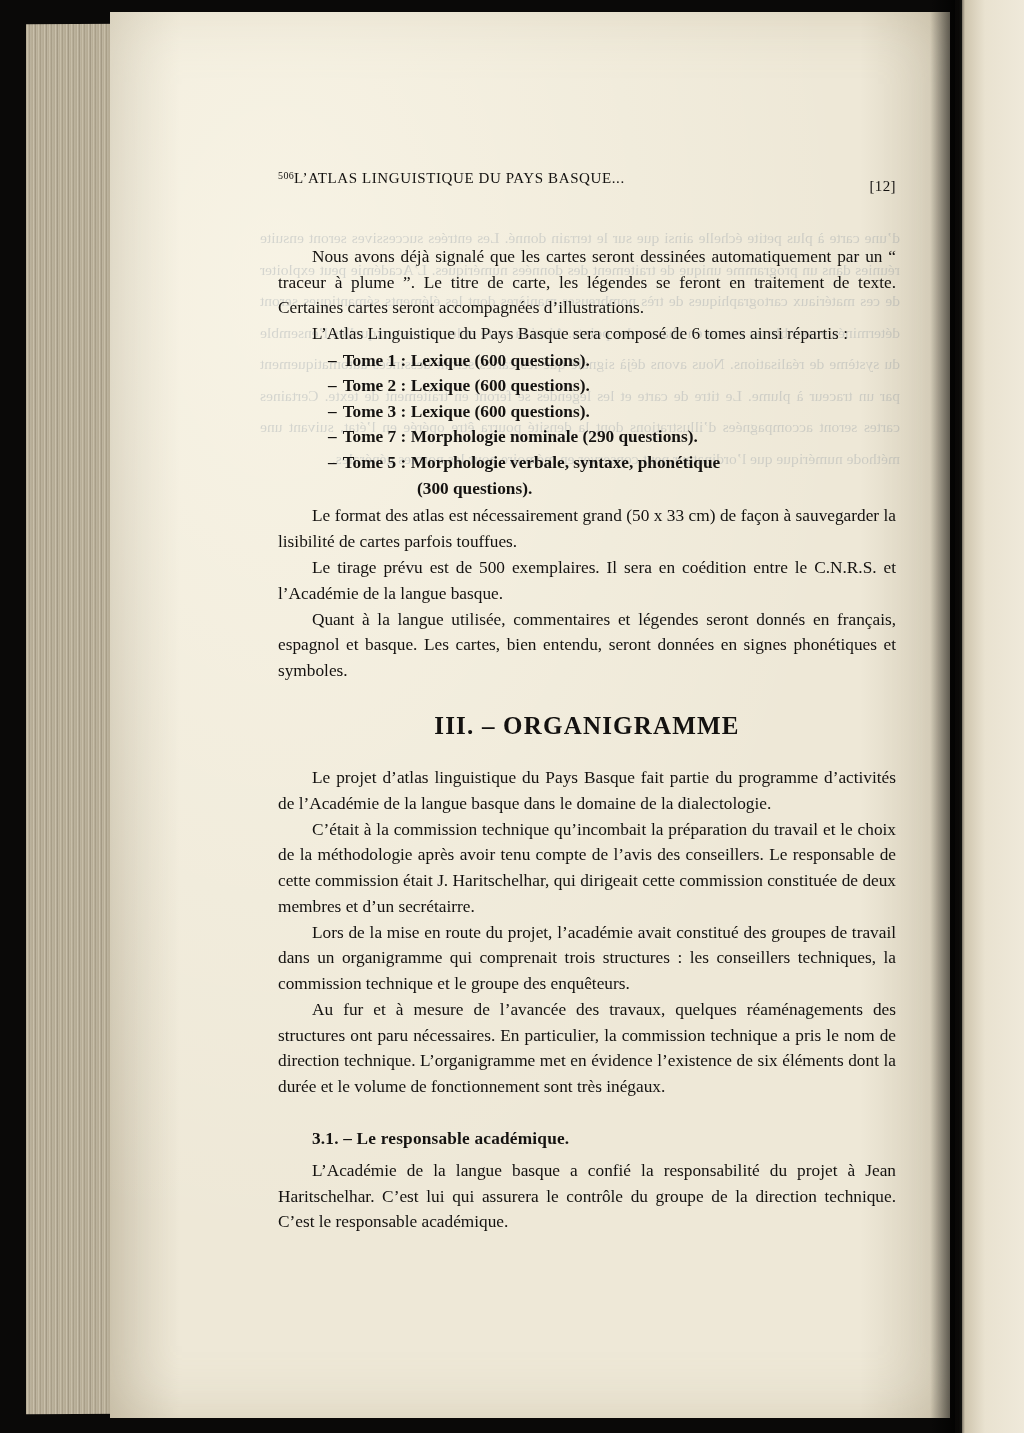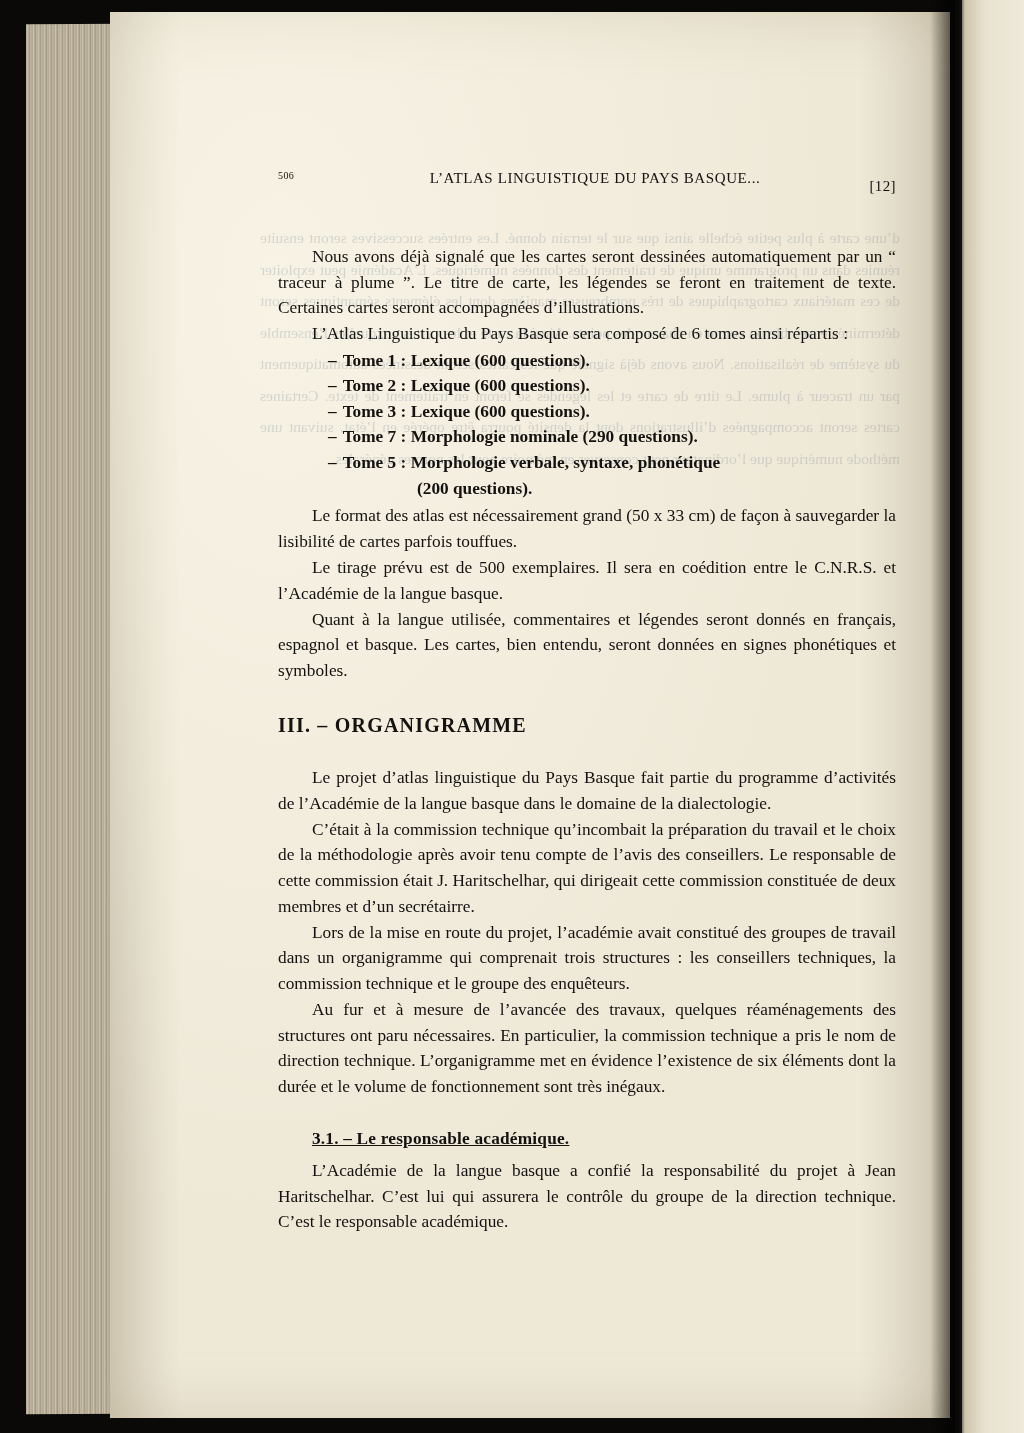--- a/index.html
+++ b/index.html
@@ -115,21 +115,20 @@
     position: absolute;
     left: 0;
     top: 0;
     font-size: 10px;
   }
   .rh-title {
     position: absolute;
     left: 16px;
     right: 0;
     top: 0;
-    text-align: center;
     font-size: 15px;
     letter-spacing: 0.6px;
   }
   .rh-folio-right {
     position: absolute;
     right: 0;
     top: 8px;
     font-size: 15px;
   }
 
@@ -157,34 +156,33 @@
     font-size: 17.3px;
     line-height: 25.6px;
     white-space: nowrap;
   }
   ul.tome-list li .dash { margin-right: 6px; }
   ul.tome-list li.cont {
     padding-left: 139px;
   }
 
   h2.section-title {
-    text-align: left;
-    font-size: 20px;
+    text-align: center;
+    font-size: 25px;
     font-weight: bold;
     letter-spacing: 1.2px;
     margin: 30px 0 26px 0;
   }
 
   h3.sub-title {
     font-size: 17.3px;
     font-weight: bold;
     margin: 26px 0 7px 0;
     text-indent: 34px;
     letter-spacing: 0.2px;
-    text-decoration: underline;
   }
 </style>
 </head>
 <body>
 
 <div class="scan-bg"></div>
 <div class="facing-page"></div>
 <div class="page-edges"></div>
 
 <div class="page">
@@ -203,21 +201,21 @@
 
       <p class="para">Nous avons déjà signalé que les cartes seront dessinées automatiquement par un “ traceur à plume ”. Le titre de carte, les légendes se feront en traitement de texte. Certaines cartes seront accompagnées d’illustrations.</p>
       <p class="para">L’Atlas Linguistique du Pays Basque sera composé de 6 tomes ainsi répartis :</p>
 
       <ul class="tome-list">
         <li><span class="dash">–</span><span>Tome 1 : Lexique (600 questions).</span></li>
         <li><span class="dash">–</span><span>Tome 2 : Lexique (600 questions).</span></li>
         <li><span class="dash">–</span><span>Tome 3 : Lexique (600 questions).</span></li>
         <li><span class="dash">–</span><span>Tome 7 : Morphologie nominale (290 questions).</span></li>
         <li><span class="dash">–</span><span>Tome 5 : Morphologie verbale, syntaxe, phonétique</span></li>
-        <li class="cont">(200 questions).</li>
+        <li class="cont">(300 questions).</li>
       </ul>
 
       <p class="para">Le format des atlas est nécessairement grand (50 x 33 cm) de façon à sauvegarder la lisibilité de cartes parfois touffues.</p>
       <p class="para">Le tirage prévu est de 500 exemplaires. Il sera en coédition entre le C.N.R.S. et l’Académie de la langue basque.</p>
       <p class="para">Quant à la langue utilisée, commentaires et légendes seront donnés en français, espagnol et basque. Les cartes, bien entendu, seront données en signes phonétiques et symboles.</p>
 
       <h2 class="section-title">III. – ORGANIGRAMME</h2>
 
       <p class="para">Le projet d’atlas linguistique du Pays Basque fait partie du programme d’activités de l’Académie de la langue basque dans le domaine de la dialectologie.</p>
       <p class="para">C’était à la commission technique qu’incombait la préparation du travail et le choix de la méthodologie après avoir tenu compte de l’avis des conseillers. Le responsable de cette commission était J. Haritschelhar, qui dirigeait cette commission constituée de deux membres et d’un secrétairre.</p>

